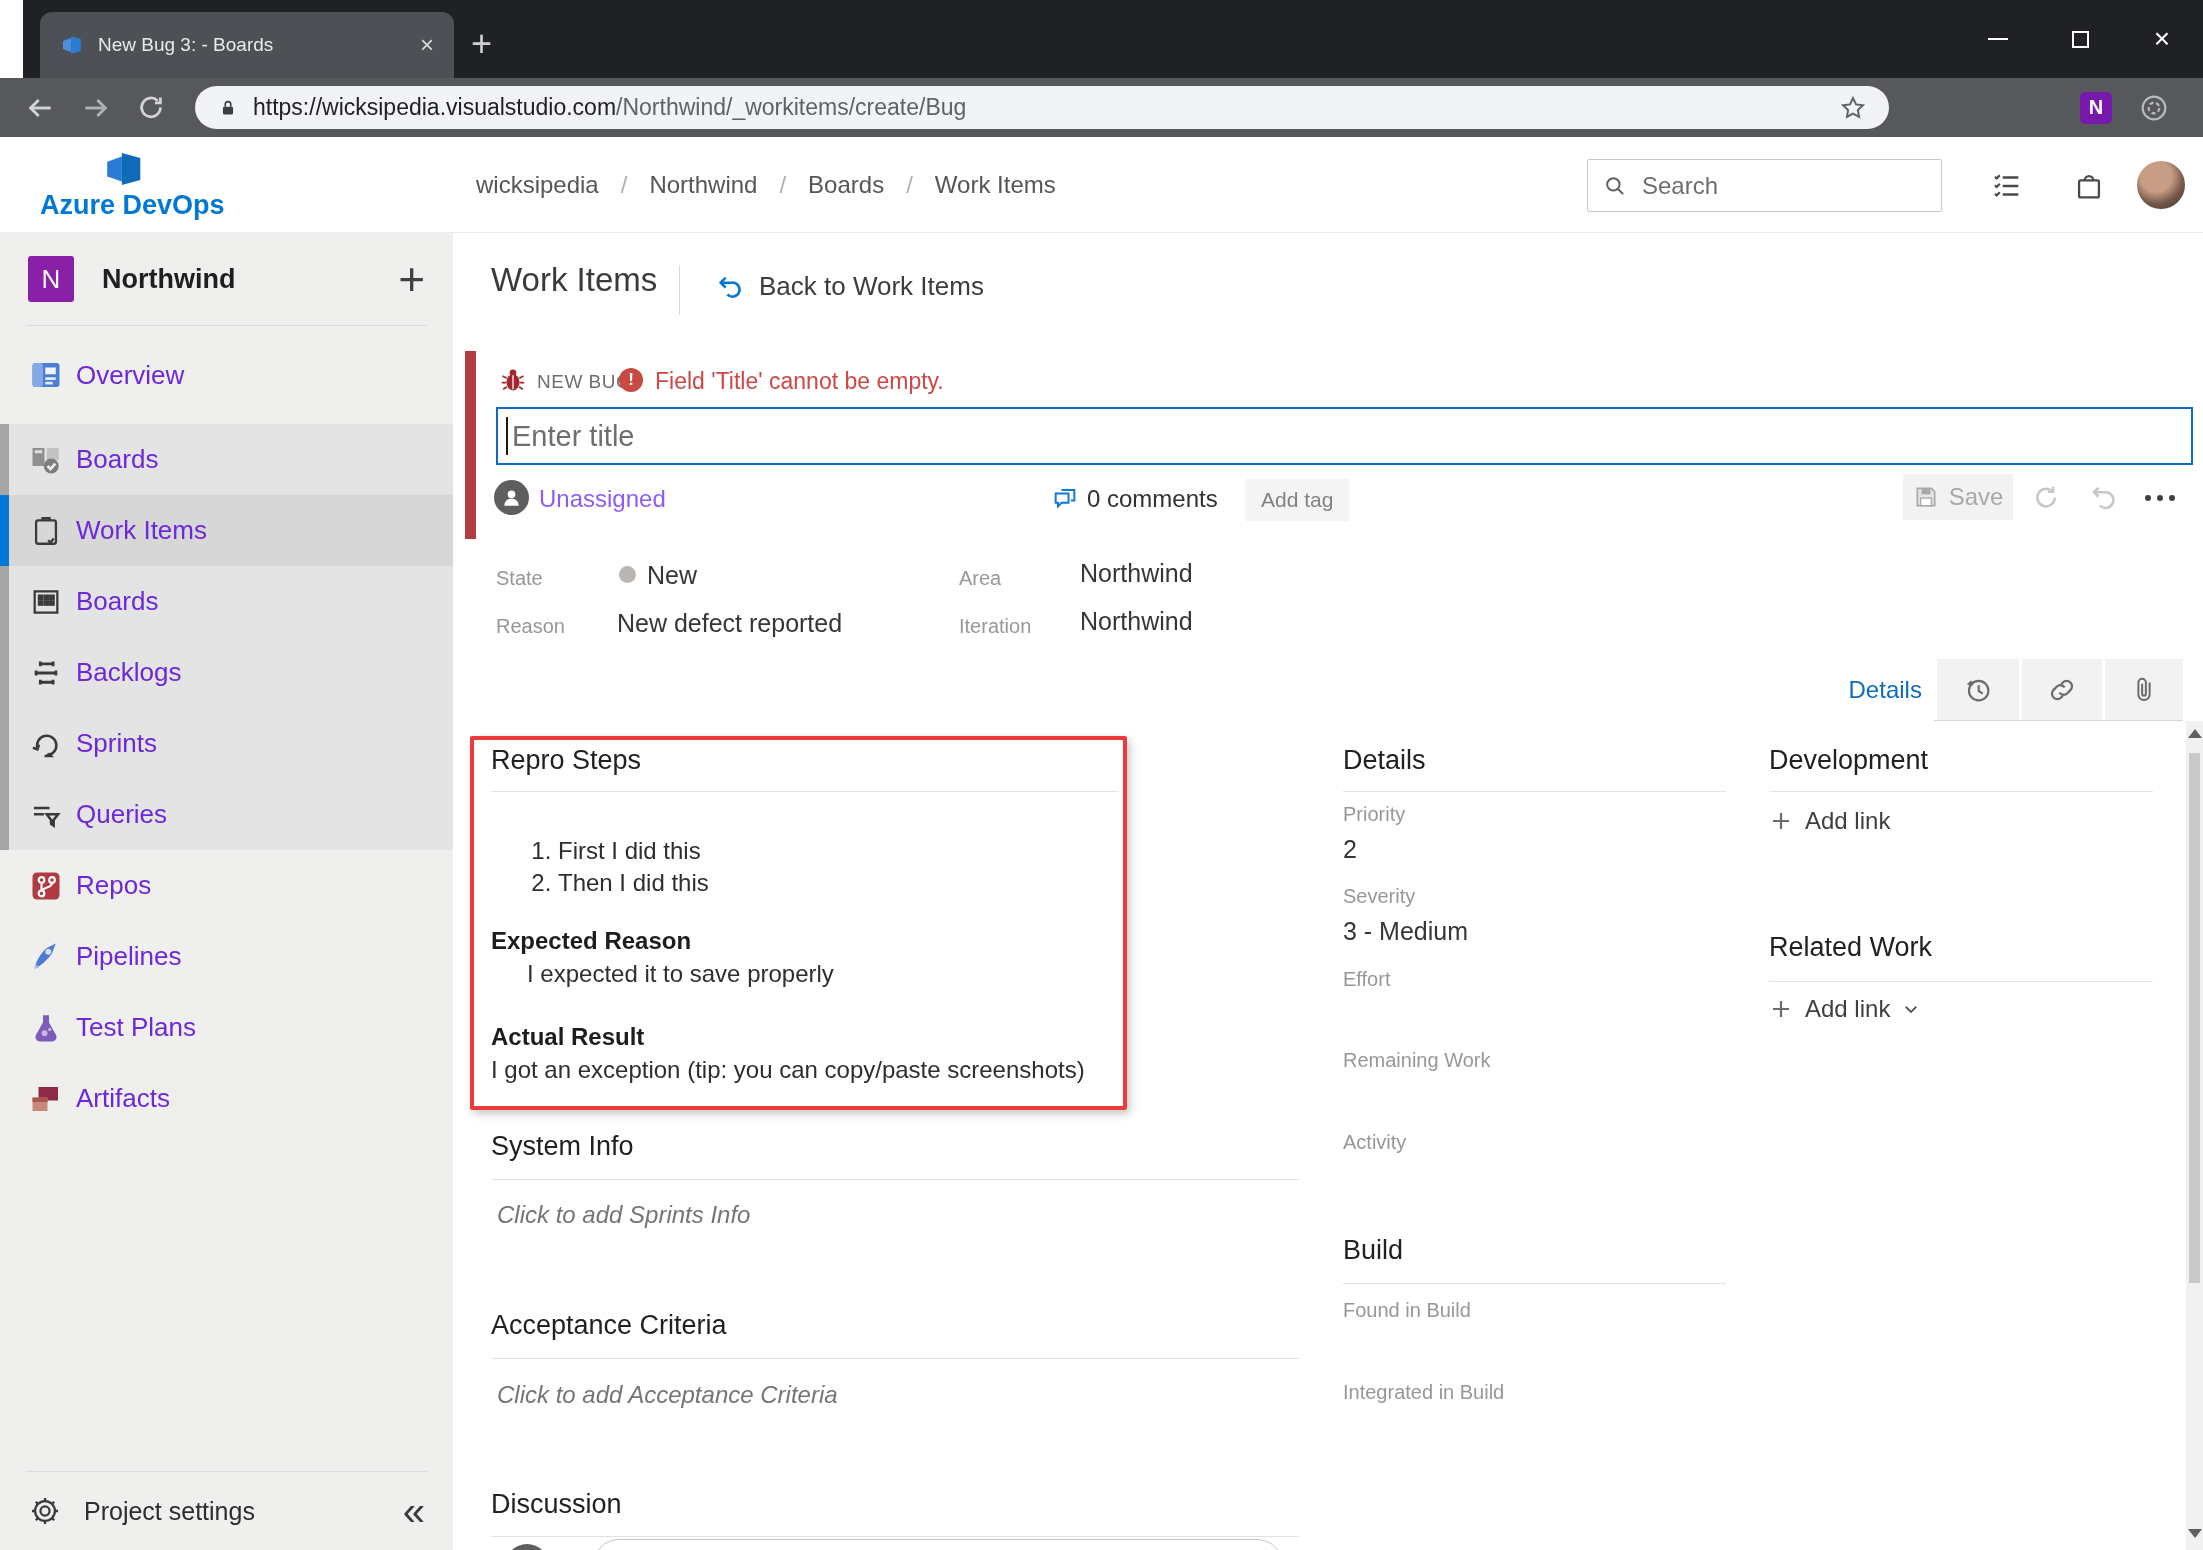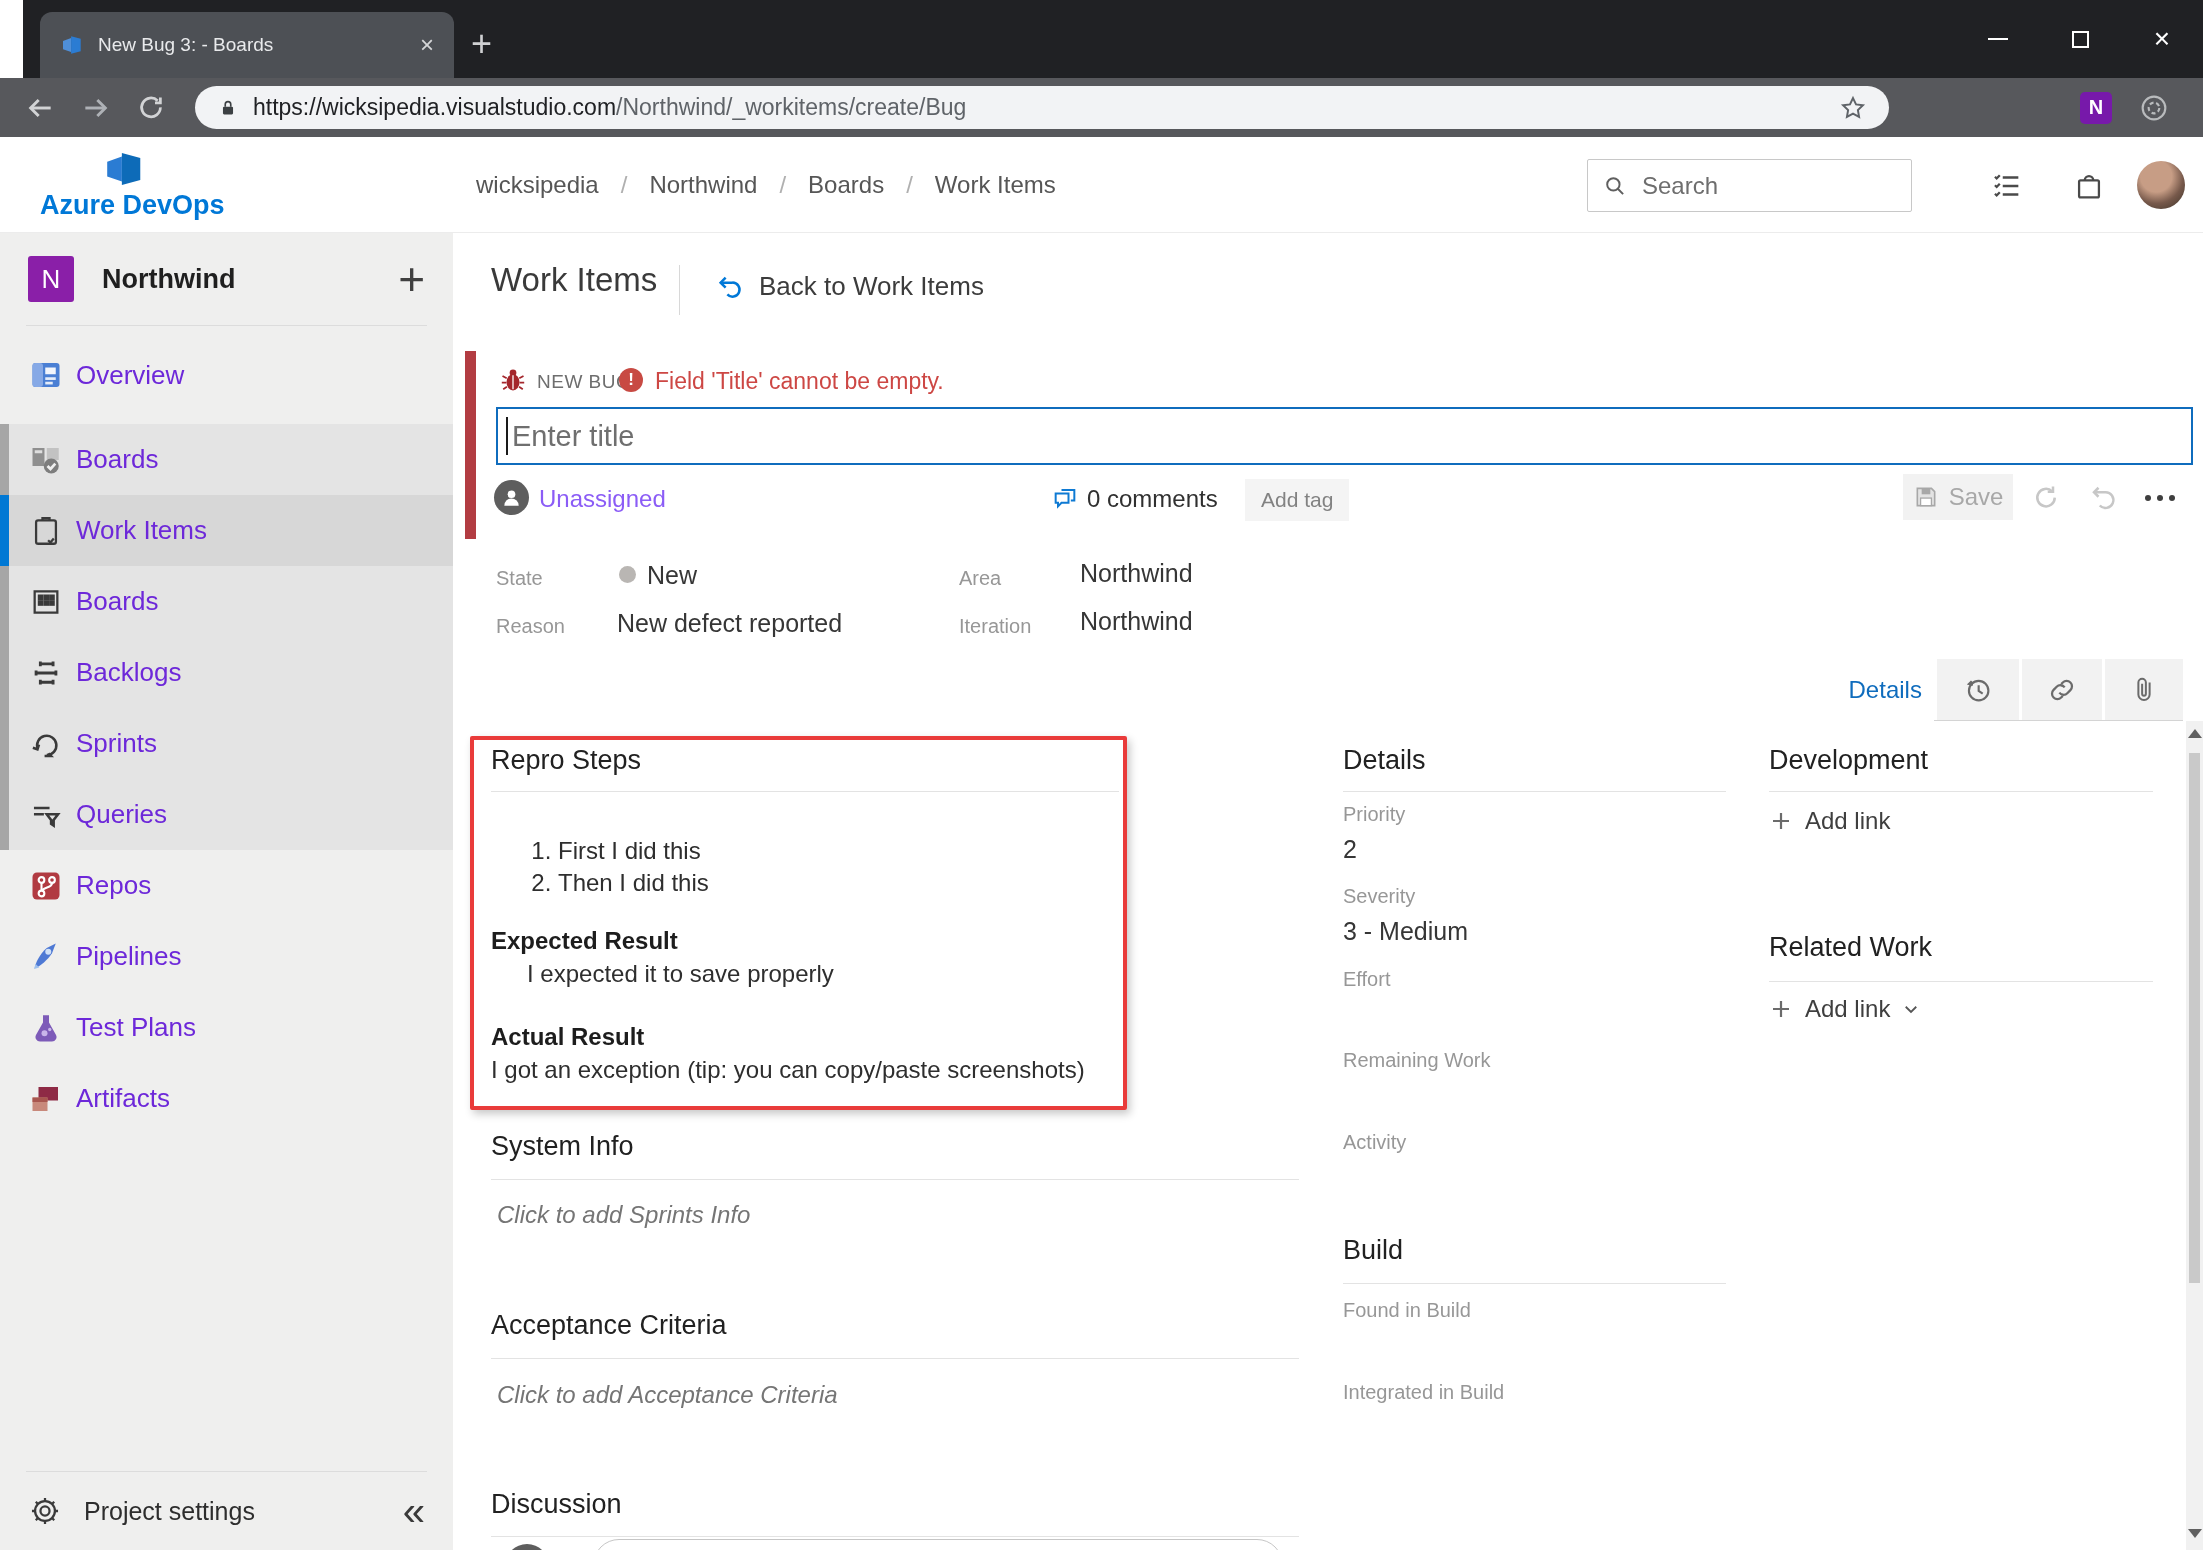--- a/index.html
+++ b/index.html
@@ -36,21 +36,21 @@
                    background:radial-gradient(circle at 35% 30%, #caa18a 0 35%, #7c5a4a 60%, #3c3230 100%); }
 
   
   .devhdr { position:relative; height:96px; background:#fff; border-bottom:1px solid #ececec;
             display:flex; align-items:center; }
   .brand { display:flex; align-items:center; margin-left:24px;flex-direction:column; }
   .brand-name { color:#0078d7; font-size:27px; font-weight:bold; margin-left:16px; }
   .crumbs { position:absolute; left:476px; display:flex; align-items:center; font-size:24px; color:#565656; }
   .crumb { margin-right:0; }
   .crumb-sep { color:#b0b0b0; margin:0 22px; }
-  .searchbox { position:absolute; left:1587px; top:22px; width:325px; height:53px; border:1px solid #c8c8c8;
+  .searchbox { position:absolute; left:1587px; top:22px; width:355px; height:53px; border:1px solid #c8c8c8;
                border-radius:2px; background:#fff; display:flex; align-items:center; padding:0 14px; }
   .searchbox input { border:none; outline:none; font-size:24px; color:#333; margin-left:14px; width:250px;
                      font-family:"Liberation Sans",sans-serif; background:transparent; }
   .searchbox input::placeholder { color:#6e6e6e; }
   .hdr-ico { position:absolute; top:32px; }
   .hdr-avatar { position:absolute; right:18px; top:24px; width:48px; height:48px; border-radius:50%;
                 background:radial-gradient(circle at 40% 32%, #c79d85 0 36%, #77594b 62%, #383026 100%); }
 
   
   .workspace { display:flex; height:1317px; }
@@ -507,21 +507,21 @@
         </div>
       </div>
 
       <div class="abs hl-box" style="left:17px; top:503px; width:657px; height:374px;"></div>
       <span class="abs h-sec" style="left:38px; top:512px;">Repro Steps</span>
       <span class="abs sec-div" style="left:38px; top:558px; width:628px;"></span>
       <ol class="abs steps-ol" style="left:75px; top:602px;">
         <li>First I did this</li>
         <li>Then I did this</li>
       </ol>
-      <span class="abs bold-lbl" style="left:38px; top:694px;">Expected Result</span>
+      <span class="abs bold-lbl" style="left:38px; top:694px;">Expected Reason</span>
       <span class="abs body-txt" style="left:38px; top:727px;margin-left:36px;">I expected it to save properly</span>
       <span class="abs bold-lbl" style="left:38px; top:790px;">Actual Result</span>
       <span class="abs body-txt" style="left:38px; top:823px;">I got an exception (tip: you can copy/paste screenshots)</span>
 
       <span class="abs h-sec" style="left:38px; top:898px;">System Info</span>
       <span class="abs sec-div" style="left:38px; top:946px; width:808px;"></span>
       <span class="abs ph" style="left:44px; top:968px;">Click to add Sprints Info</span>
 
       <span class="abs h-sec" style="left:38px; top:1077px;">Acceptance Criteria</span>
       <span class="abs sec-div" style="left:38px; top:1125px; width:808px;"></span>

